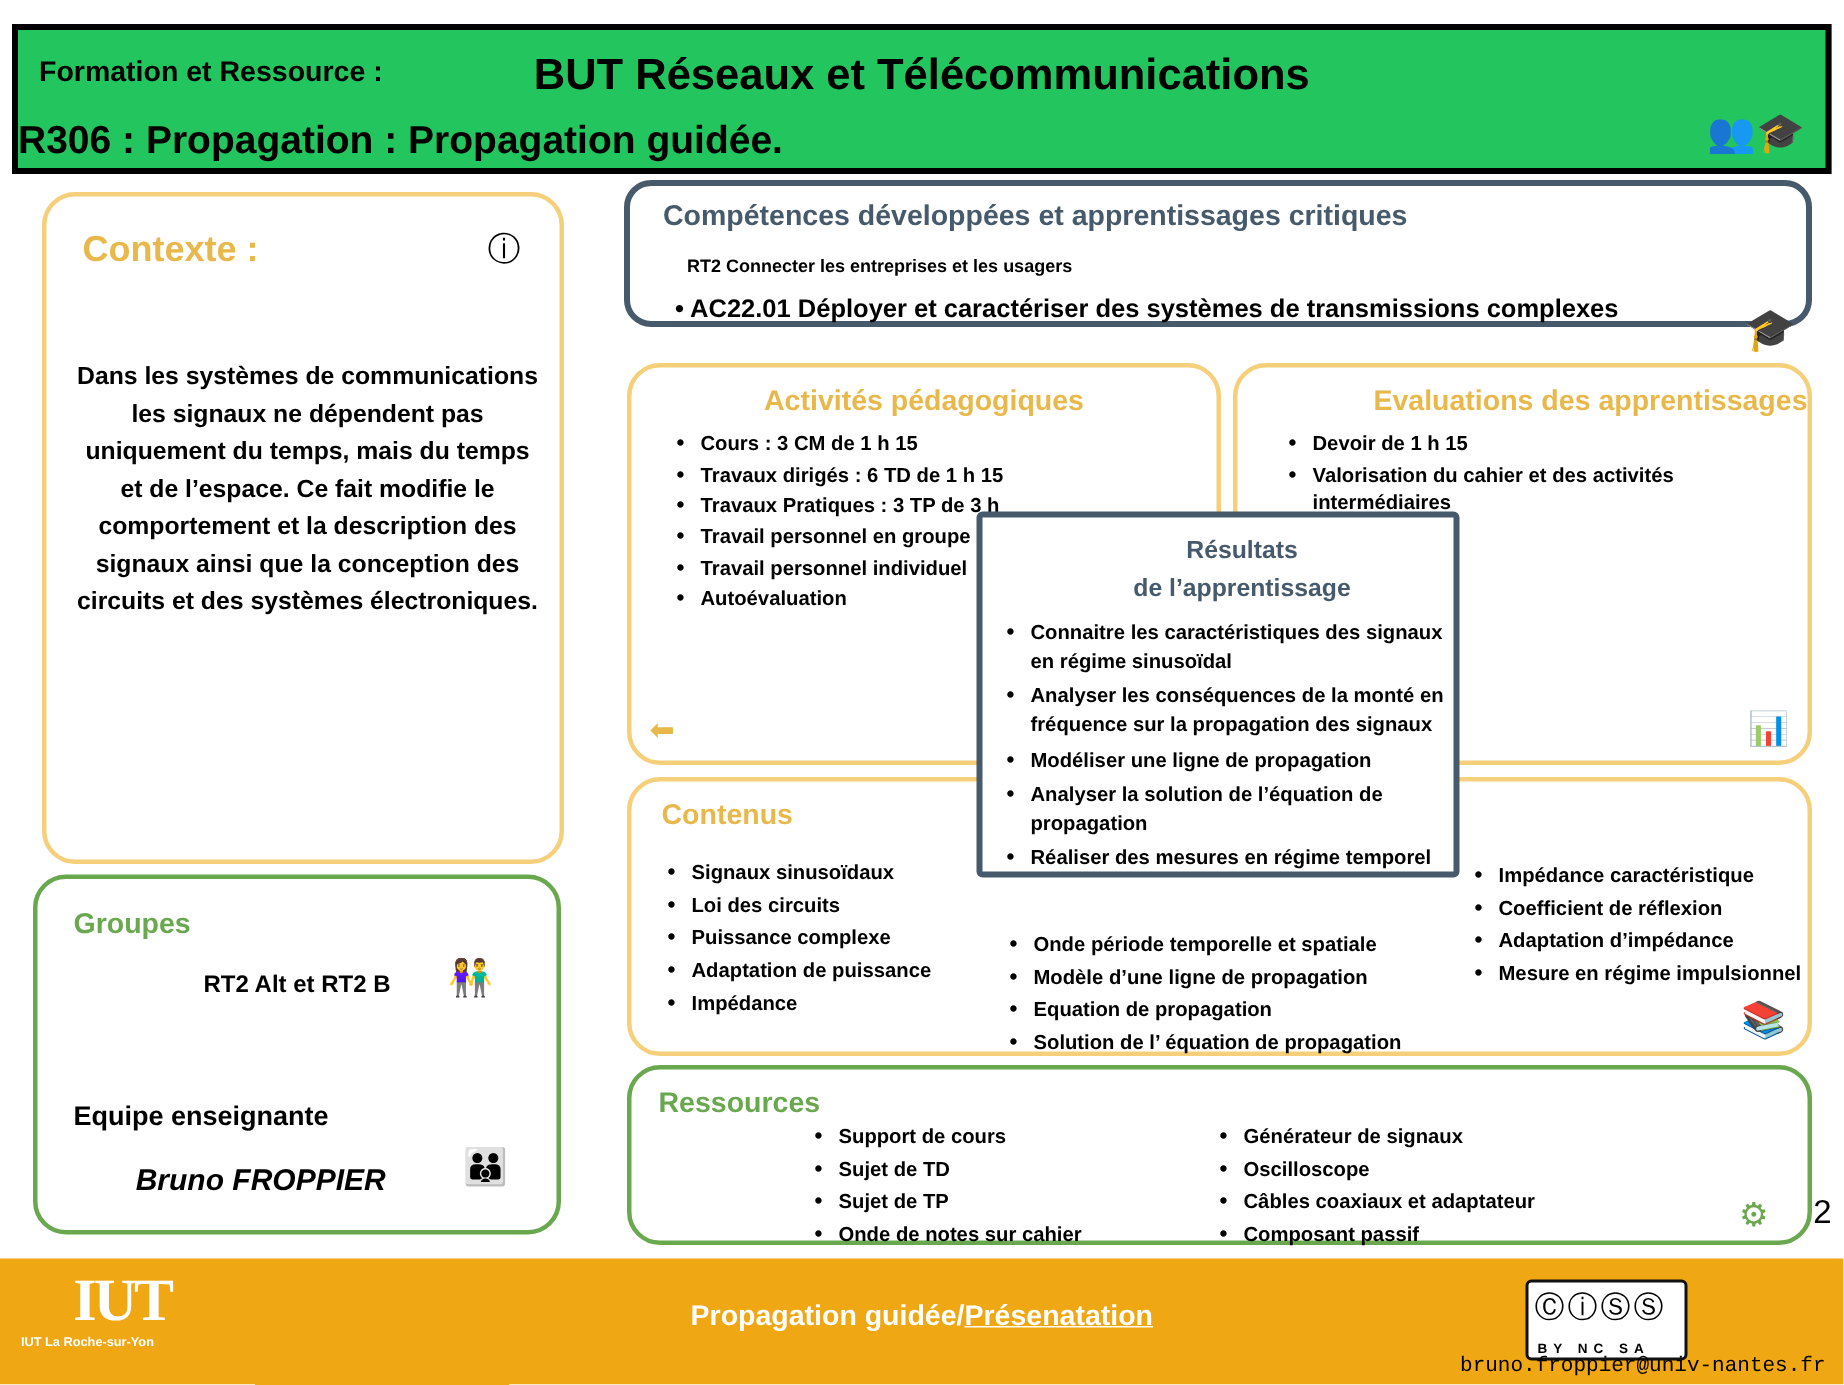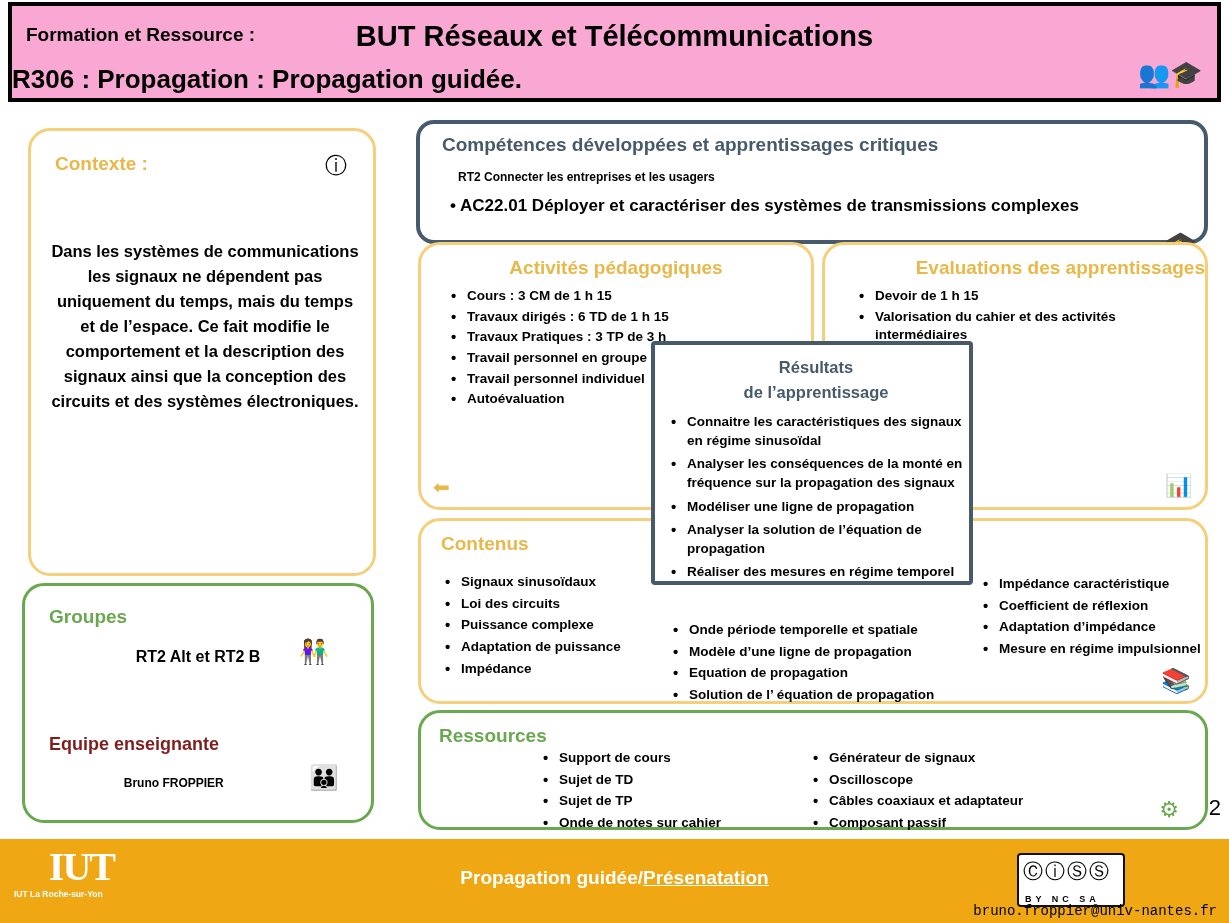--- a/index.html
+++ b/index.html
@@ -5,22 +5,22 @@
   * { box-sizing: border-box; margin: 0; padding: 0; }
   body {
     width: 1229px; height: 923px;
     font-family: "Liberation Sans", sans-serif;
     background: #ffffff;
     position: relative;
     overflow: hidden;
   }
   
   .header {
-    position: absolute; left: 8px; top: 2px; width: 1213px; height: 100px;
-    border: 4px solid #000; background: #f9a8d4;
+    position: absolute; left: 8px; top: 16px; width: 1213px; height: 100px;
+    border: 4px solid #000; background: #22c55e;
   }
   .header-left {
     position: absolute; left: 14px; top: 18px;
     font-size: 19px; font-weight: bold; color: #000;
   }
   .header-title {
     position: absolute; left: 0; top: 14px; width: 100%;
     text-align: center; font-size: 29px; font-weight: bold; color: #000;
   }
   .header-sub {
@@ -34,42 +34,42 @@
 
   
   .card { position: absolute; border-radius: 22px; background: #fff; }
   .card-title { font-weight: bold; }
 
   
   #ctx {
     left: 28px; top: 128px; width: 348px; height: 448px;
     border: 3px solid #f5cf7a;
   }
-  #ctx .t { position: absolute; left: 24px; top: 22px; font-size: 19px; color: #e8b84b; }
+  #ctx .t { position: absolute; left: 24px; top: 22px; font-size: 24px; color: #e8b84b; }
   #ctx .info-ic { position: absolute; right: 26px; top: 20px; font-size: 22px; color: #000; }
   #ctx .body {
     position: absolute; left: 18px; top: 108px; width: 312px;
     text-align: center; font-size: 16.5px; font-weight: bold; line-height: 1.52; color: #000;
   }
 
   
   #grp {
     left: 22px; top: 583px; width: 352px; height: 240px;
     border: 3px solid #6aa84f;
   }
   #grp .t1 { position: absolute; left: 24px; top: 20px; font-size: 19px; font-weight: bold; color: #6aa84f; }
   #grp .v1 { position: absolute; left: 0; top: 62px; width: 100%; text-align: center; font-size: 16px; font-weight: bold; }
-  #grp .t2 { position: absolute; left: 24px; top: 148px; font-size: 18px; font-weight: bold; color: #7f1d1d; }
-  #grp .v2 { position: absolute; left: 0; top: 190px; width: 86%; text-align: center; font-size: 12px; font-weight: bold; }
+  #grp .t2 { position: absolute; left: 24px; top: 148px; font-size: 18px; font-weight: bold; color: #000000; }
+  #grp .v2 { position: absolute; left: 0; top: 190px; width: 86%; text-align: center; font-size: 20px; font-weight: bold; font-style: italic; }
   #grp .ic1 { position: absolute; right: 42px; top: 52px; font-size: 24px; color: #6aa84f; }
   #grp .ic2 { position: absolute; right: 32px; top: 178px; font-size: 24px; color: #6aa84f; }
 
   
   #comp {
-    left: 416px; top: 120px; width: 792px; height: 124px;
+    left: 416px; top: 120px; width: 792px; height: 98px;
     border: 4px solid #475a6b; border-radius: 18px;
   }
   #comp .t { position: absolute; left: 22px; top: 10px; font-size: 19px; font-weight: bold; color: #475a6b; }
   #comp .l1 { position: absolute; left: 38px; top: 46px; font-size: 12px; font-weight: bold; color: #000; }
   #comp .l2 { position: absolute; left: 30px; top: 72px; font-size: 17px; font-weight: bold; color: #000; }
   #comp .ic { position: absolute; right: 6px; bottom: -22px; font-size: 28px; color: #2b3a47; }
 
   
   #act {
     left: 418px; top: 242px; width: 396px; height: 268px;
@@ -109,21 +109,21 @@
   #res .colB { position: absolute; left: 390px; top: 36px; width: 300px; }
   #res .ic { position: absolute; right: 26px; bottom: 4px; font-size: 22px; color: #6aa84f; }
 
   
   #resul {
     left: 651px; top: 341px; width: 322px; height: 244px;
     border: 4px solid #475a6b; border-radius: 4px; background: #fff;
     z-index: 5;
   }
   #resul .t {
-    position: absolute; left: 4px; top: 10px; width: 100%;
+    position: absolute; left: 16px; top: 10px; width: 100%;
     text-align: center; font-size: 16.5px; font-weight: bold; color: #475a6b; line-height: 1.5;
   }
   #resul ul { position: absolute; left: 14px; top: 68px; width: 296px; }
 
   
   ul { list-style: none; }
   li { font-size: 13.5px; font-weight: bold; color: #000; line-height: 1.38; position: relative; padding-left: 18px; margin-bottom: 2px; }
   li:before { content: "\2022"; position: absolute; left: 2px; top: -1px; font-size: 15px; }
   #resul li { font-size: 13.5px; margin-bottom: 5px; }
   #cont li, #res li { margin-bottom: 3px; }

